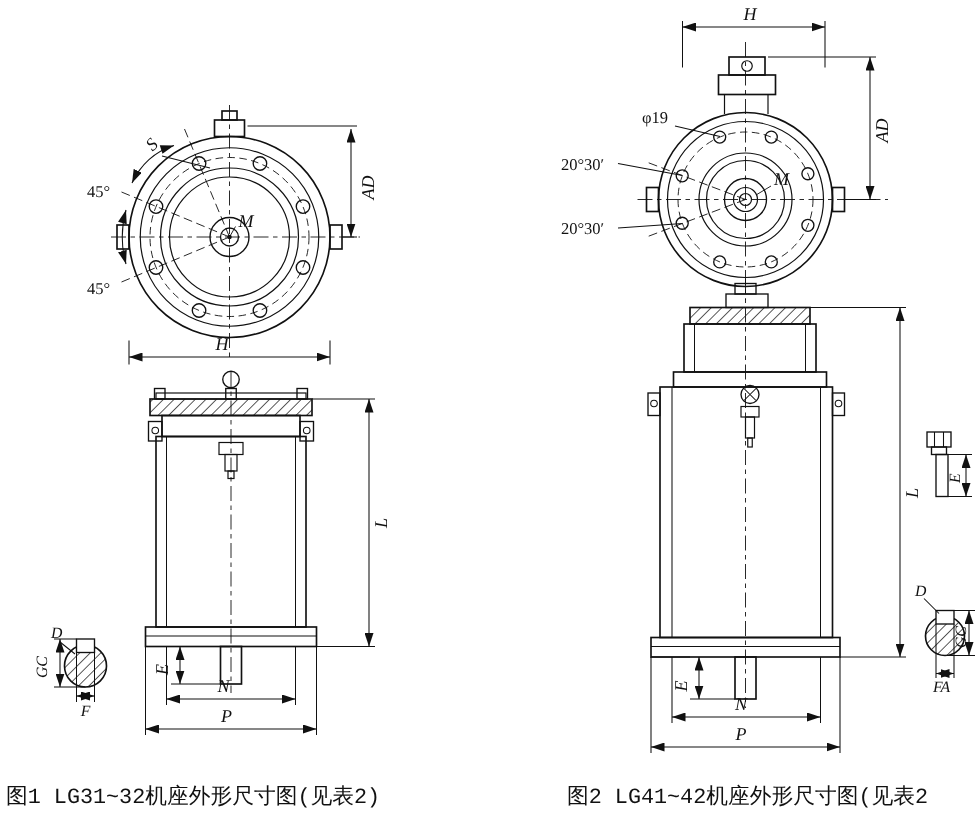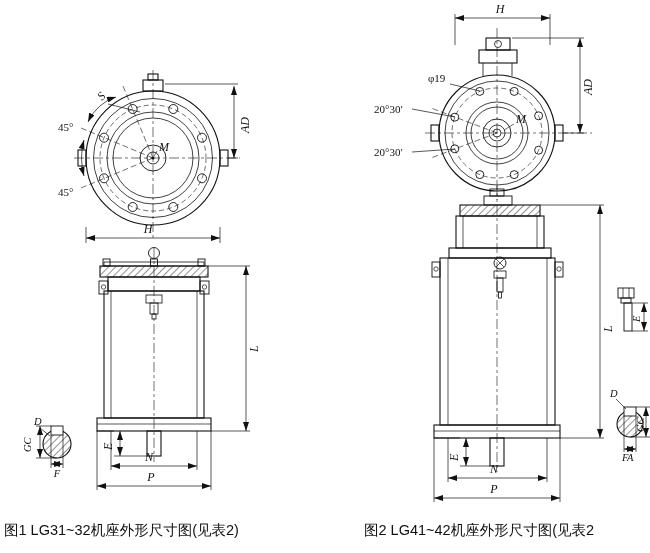--- a/index.html
+++ b/index.html
@@ -14,24 +14,24 @@
     font-size:12px;
     font-style:italic;
     fill:#111111;
   }
   svg text.plain{font-style:normal;font-size:11px;}
   svg text.small{font-size:10.5px;}
   .caption{
     position:absolute;top:521px;
     font-size:14.5px;color:#111111;
     white-space:nowrap;
-    font-family:Liberation Sans, sans-serif;
+    font-family:Liberation Mono, monospace;
   }
   #cap1{left:4px;}
-  #cap2{left:364px;}
+  #cap2{left:378px;}
 </style>
 </head>
 <body>
 
 <svg width="650" height="553" viewBox="0 0 650 553">
   <defs>
     <marker id="aF" orient="auto" refX="9" refY="3" markerWidth="10" markerHeight="6" markerUnits="userSpaceOnUse">
       <path d="M0,0 L9,3 L0,6 z" fill="#111"></path>
     </marker>
     <marker id="aR" orient="auto" refX="0" refY="3" markerWidth="10" markerHeight="6" markerUnits="userSpaceOnUse">

